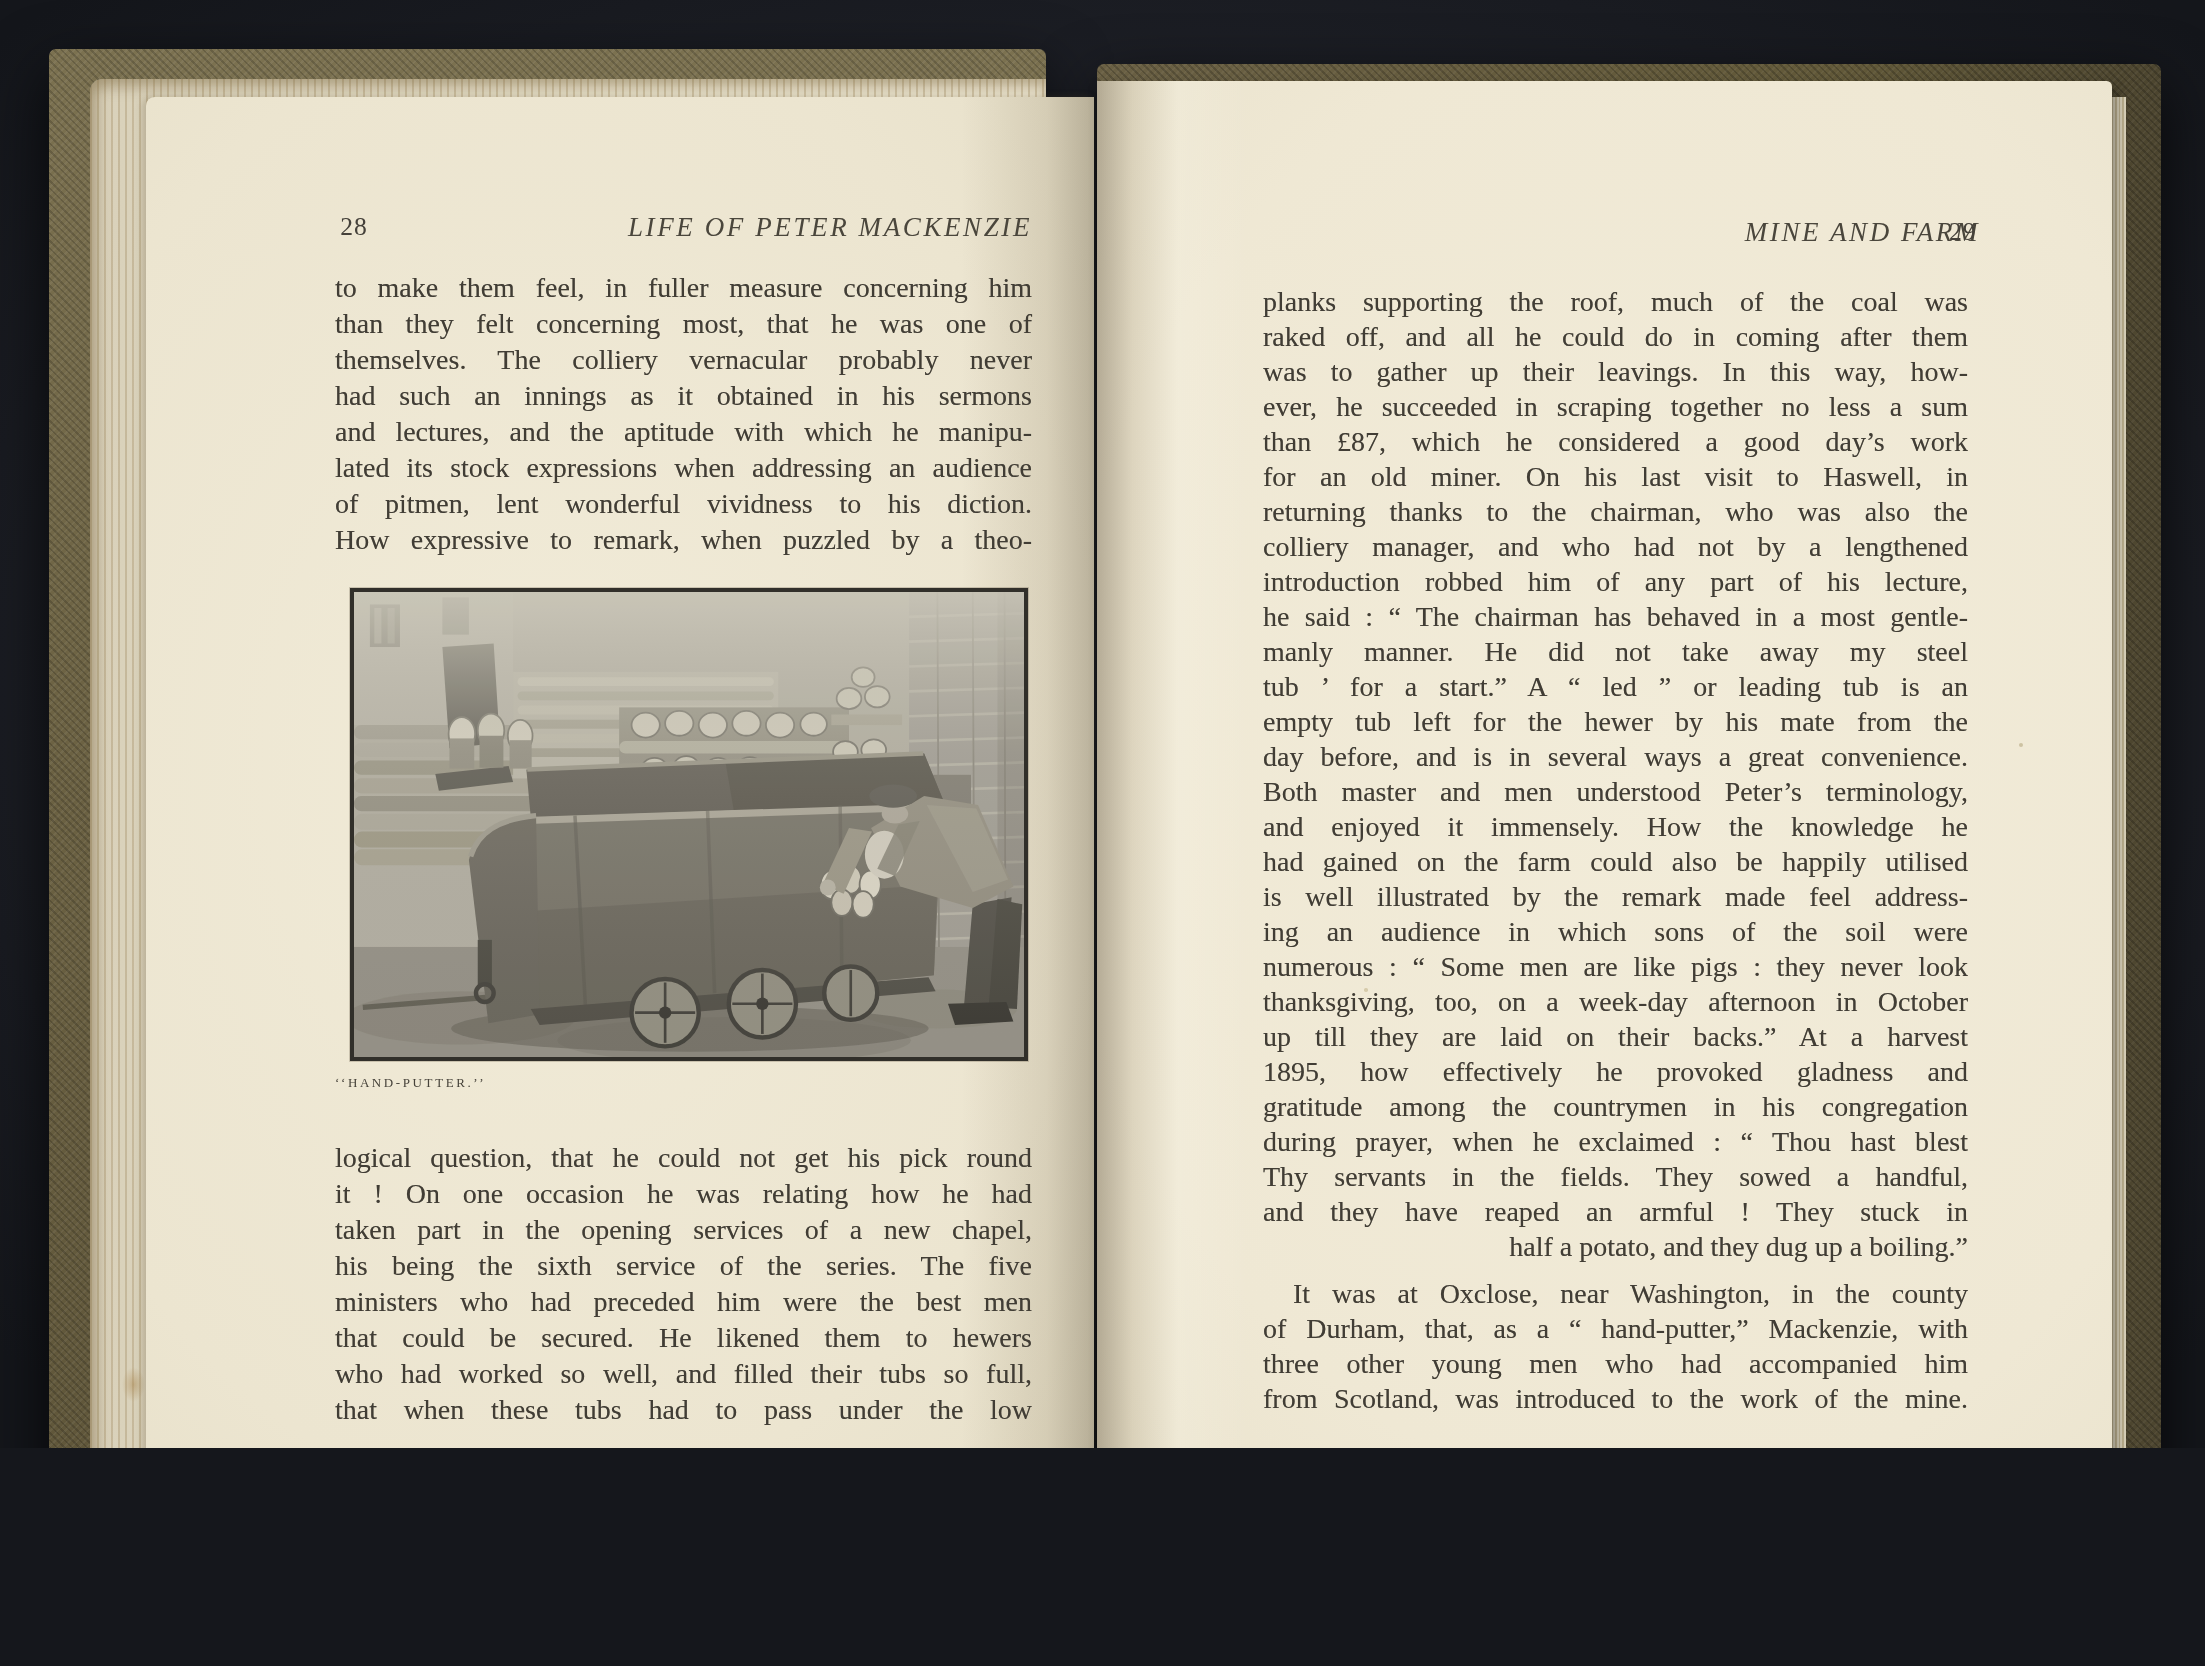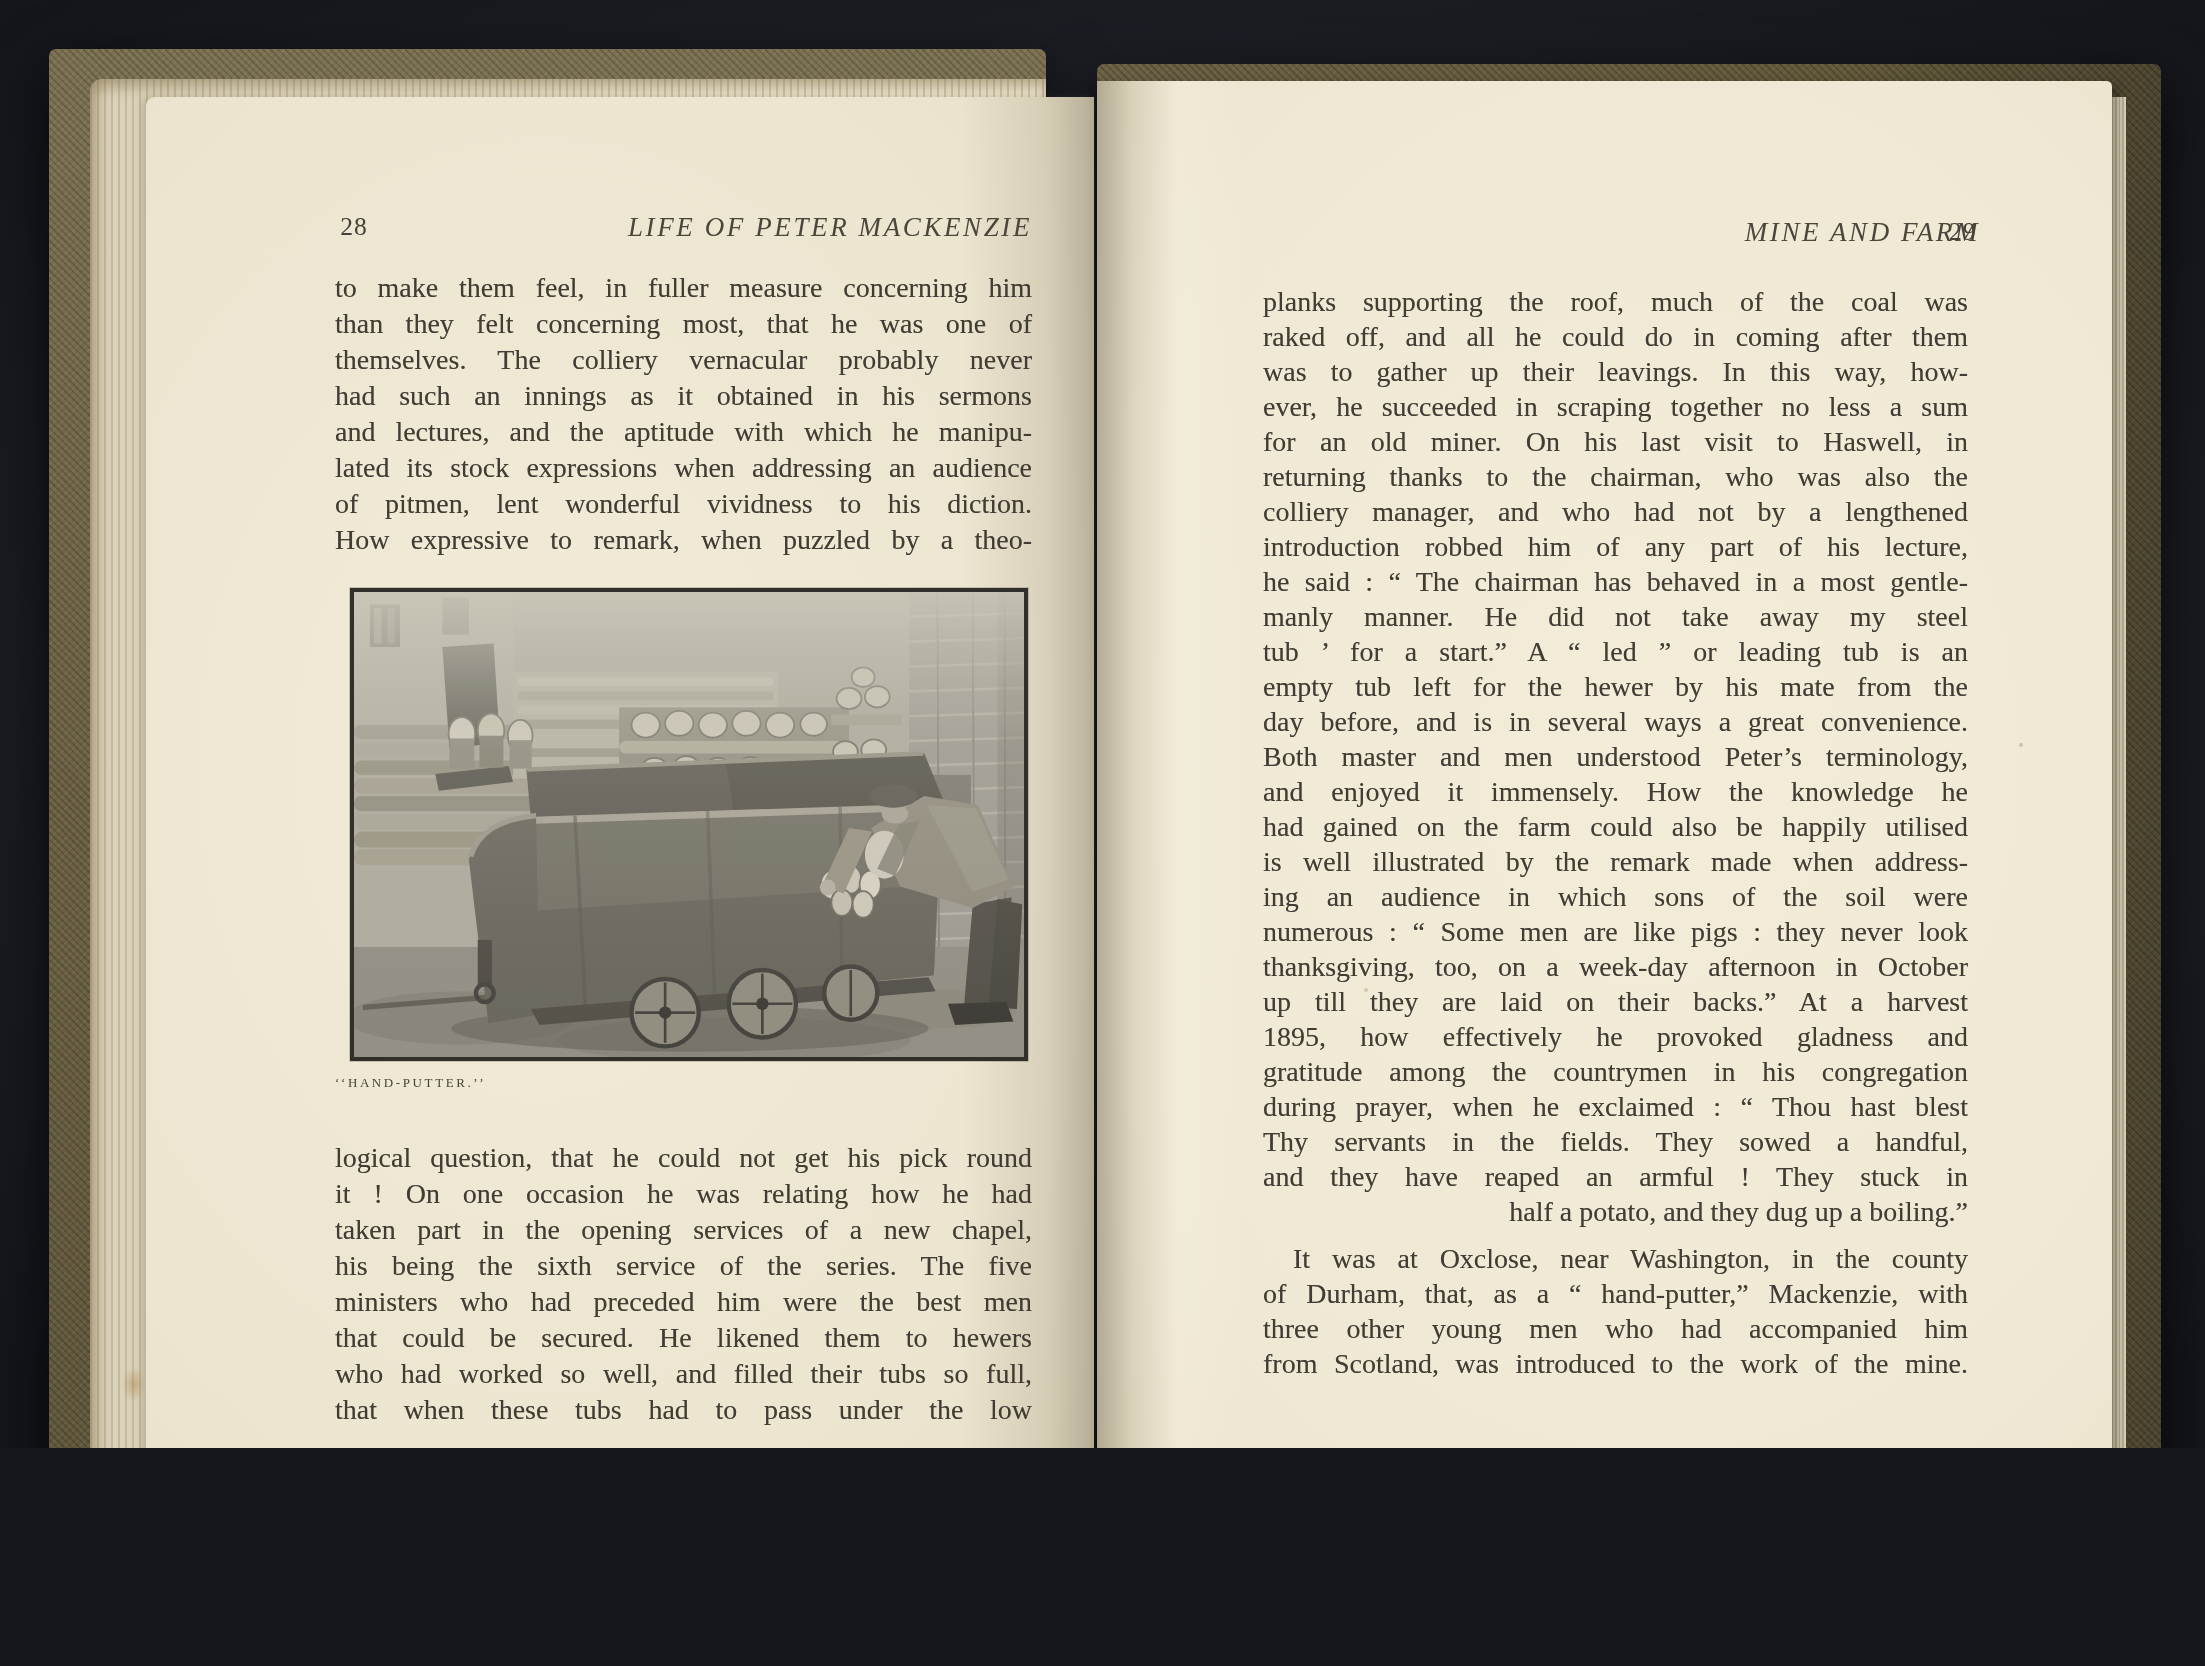--- a/index.html
+++ b/index.html
@@ -335,33 +335,34 @@
     <span class="title">MINE AND FARM</span>
     <span class="folio" style="right:3.5px;">29</span>
   </div>
 
   <div class="textcol lh-right" style="left:1251px;top:272px;width:729px;">
     <div class="para">
         <div class="line">planks supporting the roof, much of the coal was</div>
         <div class="line">raked off, and all he could do in coming after them</div>
         <div class="line">was to gather up their leavings.  In this way, how-</div>
         <div class="line">ever, he succeeded in scraping together no less a sum</div>
+        <div class="line">than £87, which he considered a good day’s work</div>
         <div class="line">for an old miner.  On his last visit to Haswell, in</div>
         <div class="line">returning thanks to the chairman, who was also the</div>
         <div class="line">colliery manager, and who had not by a lengthened</div>
         <div class="line">introduction robbed him of any part of his lecture,</div>
         <div class="line">he said : “ The chairman has behaved in a most gentle-</div>
         <div class="line">manly manner.   He did not take away my steel</div>
         <div class="line">tub ’ for a start.”   A “ led ” or leading tub is an</div>
         <div class="line">empty tub left for the hewer by his mate from the</div>
         <div class="line">day before, and is in several ways a great convenience.</div>
         <div class="line">Both master and men understood Peter’s terminology,</div>
         <div class="line">and enjoyed it immensely.   How the knowledge he</div>
         <div class="line">had gained on the farm could also be happily utilised</div>
-        <div class="line">is well illustrated by the remark made when address-</div>
+        <div class="line">is well illustrated by the remark made feel address-</div>
         <div class="line">ing an audience in which sons of the soil were</div>
         <div class="line">numerous :  “ Some men are like pigs :  they never look</div>
         <div class="line">thanksgiving, too, on a week-day afternoon in October</div>
         <div class="line">up till they are laid on their backs.”   At a harvest</div>
         <div class="line">1895, how effectively he provoked gladness and</div>
         <div class="line">gratitude among the countrymen in his congregation</div>
         <div class="line">during prayer, when he exclaimed :  “ Thou hast blest</div>
         <div class="line">Thy servants in the fields.  They sowed a handful,</div>
         <div class="line">and they have reaped an armful !   They stuck in</div>
         <div class="line noj">half a potato, and they dug up a boiling.”</div>

